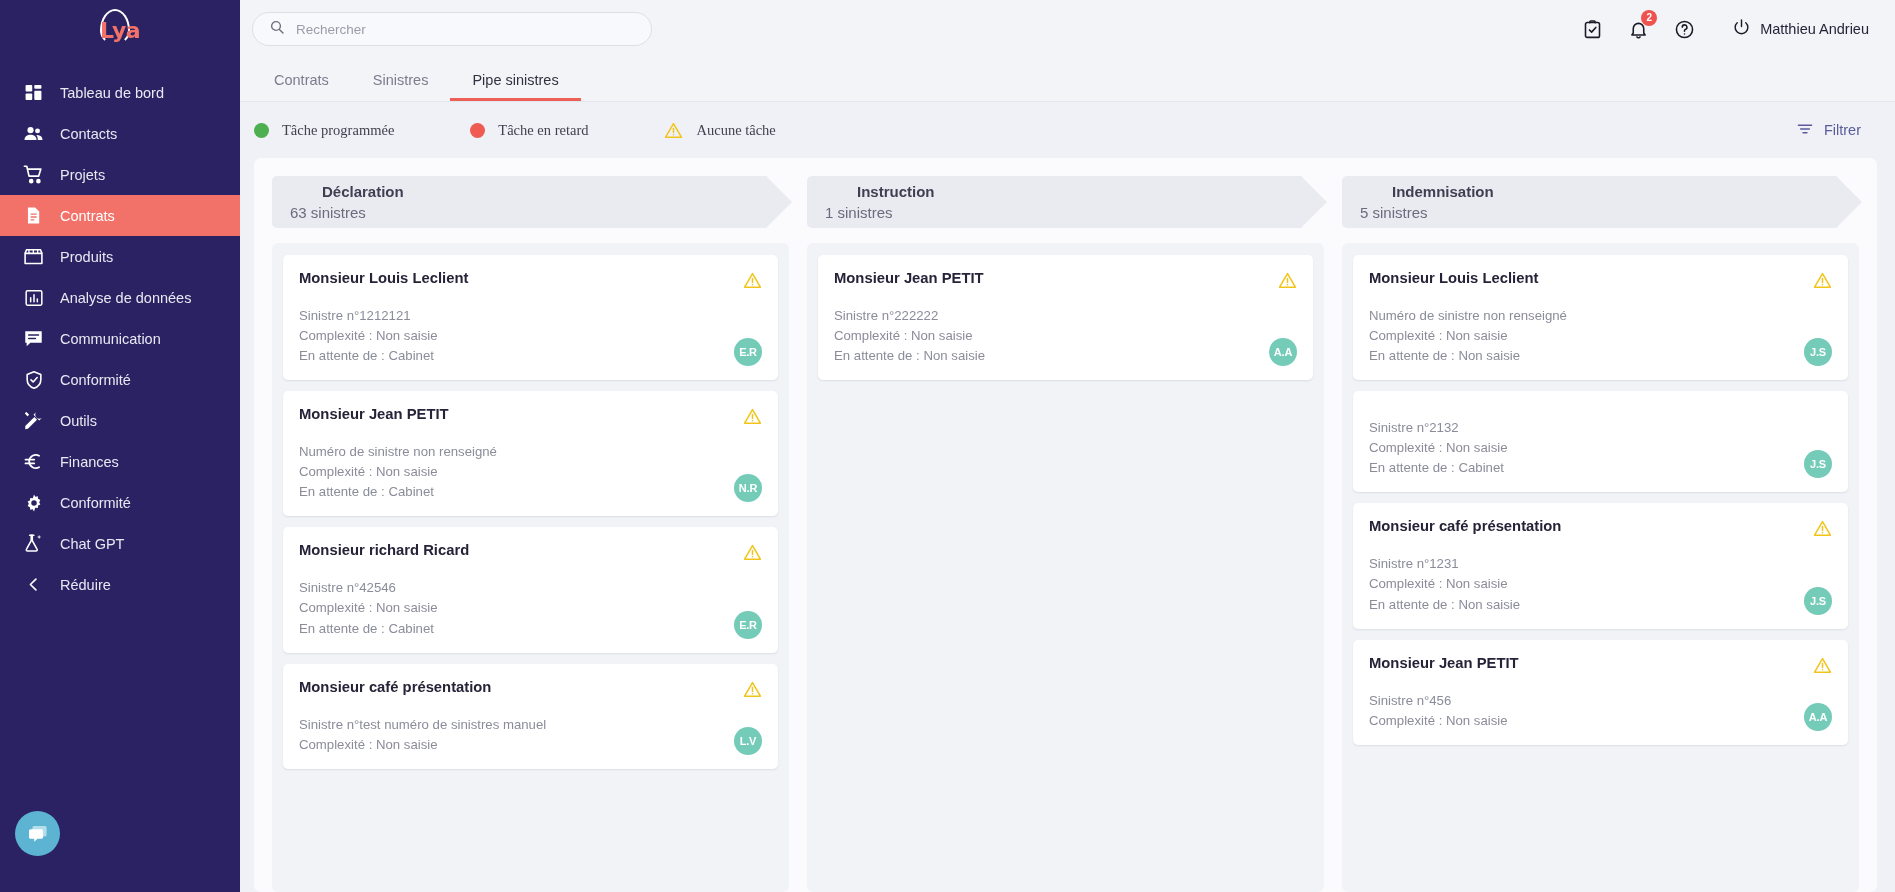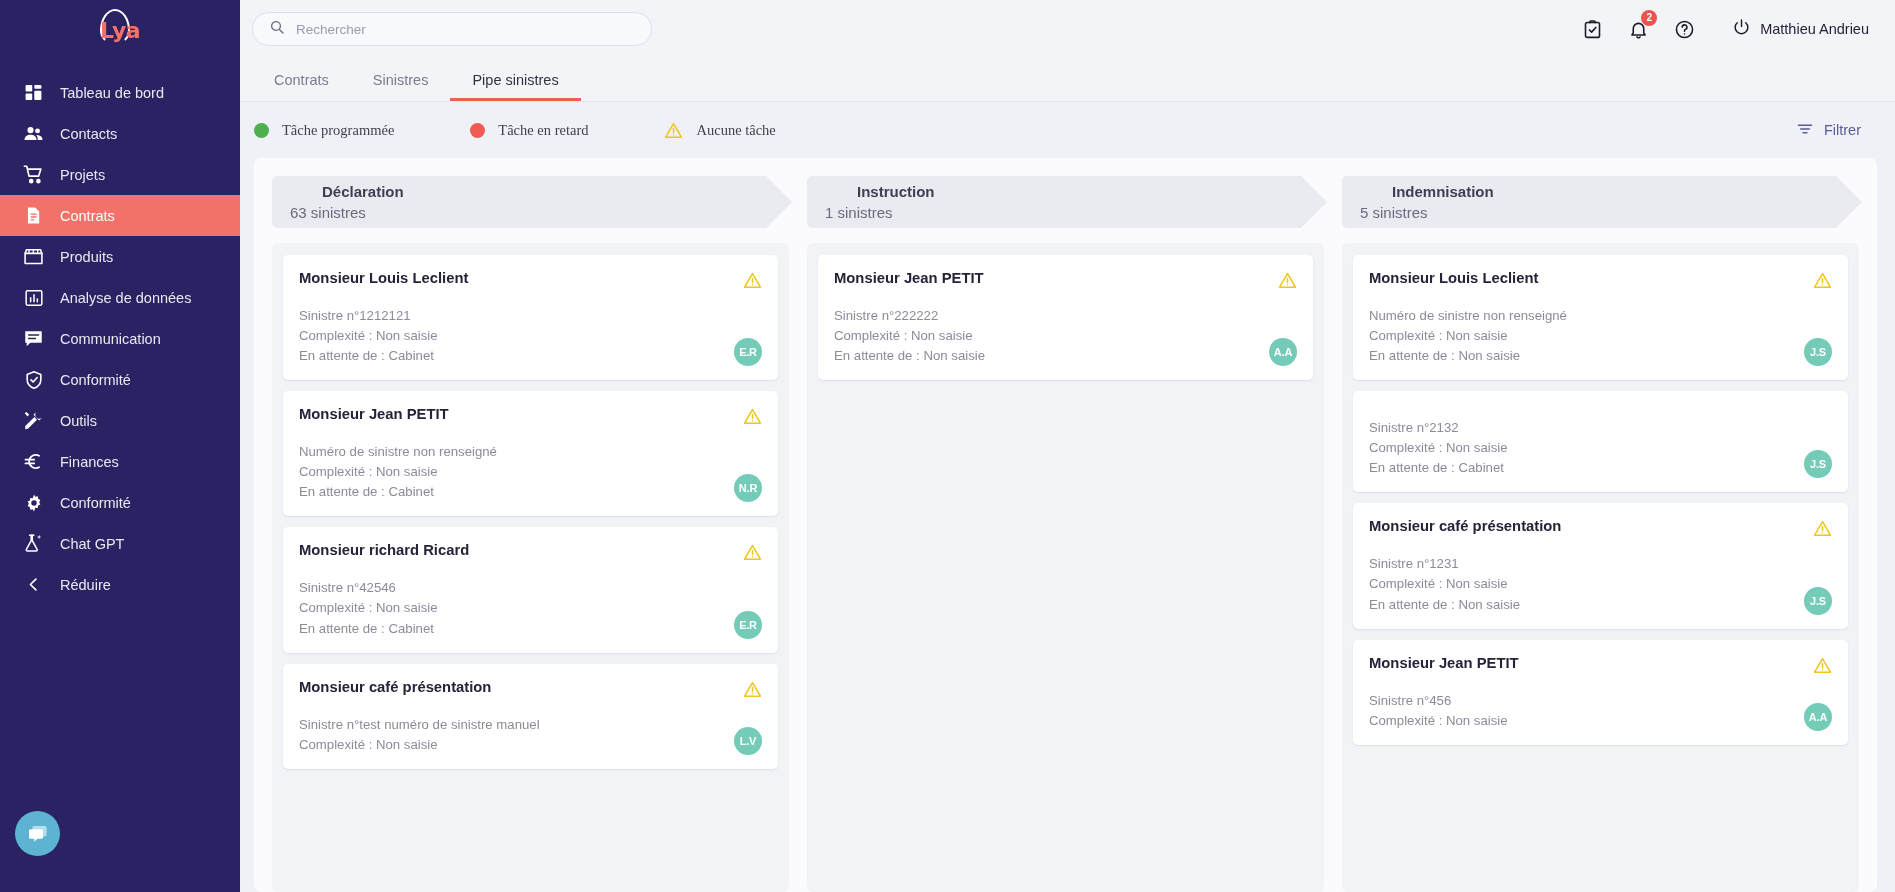--- a/index.html
+++ b/index.html
@@ -455,21 +455,21 @@
             <div class="card">
               <div class="card-top">
                 <div class="card-name">Monsieur café présentation</div>
                 <span class="warn-icon"><svg width="19" height="19" viewBox="0 0 24 24" fill="none" stroke="#f0c419" stroke-width="1.9" stroke-linecap="round" stroke-linejoin="round">
                     <path d="M12 3.2 22 20.4H2z"></path>
                     <line x1="12" y1="9.4" x2="12" y2="14.4"></line>
                     <circle cx="12" cy="17.4" r="0.95" fill="#f0c419" stroke="none"></circle>
                   </svg></span>
               </div>
               <div class="card-lines">
-                <div class="card-line">Sinistre n°test numéro de sinistre manuel</div>
+                <div class="card-line">Sinistre n°test numéro de sinistres manuel</div>
                 <div class="card-line">Complexité : Non saisie</div>
               </div>
               <div class="avatar">L.V</div>
             </div>
           </div>
         </div>
         <div class="column">
           <div class="col-header">
             <div class="col-title">Instruction</div>
             <div class="col-count">1 sinistres</div>

